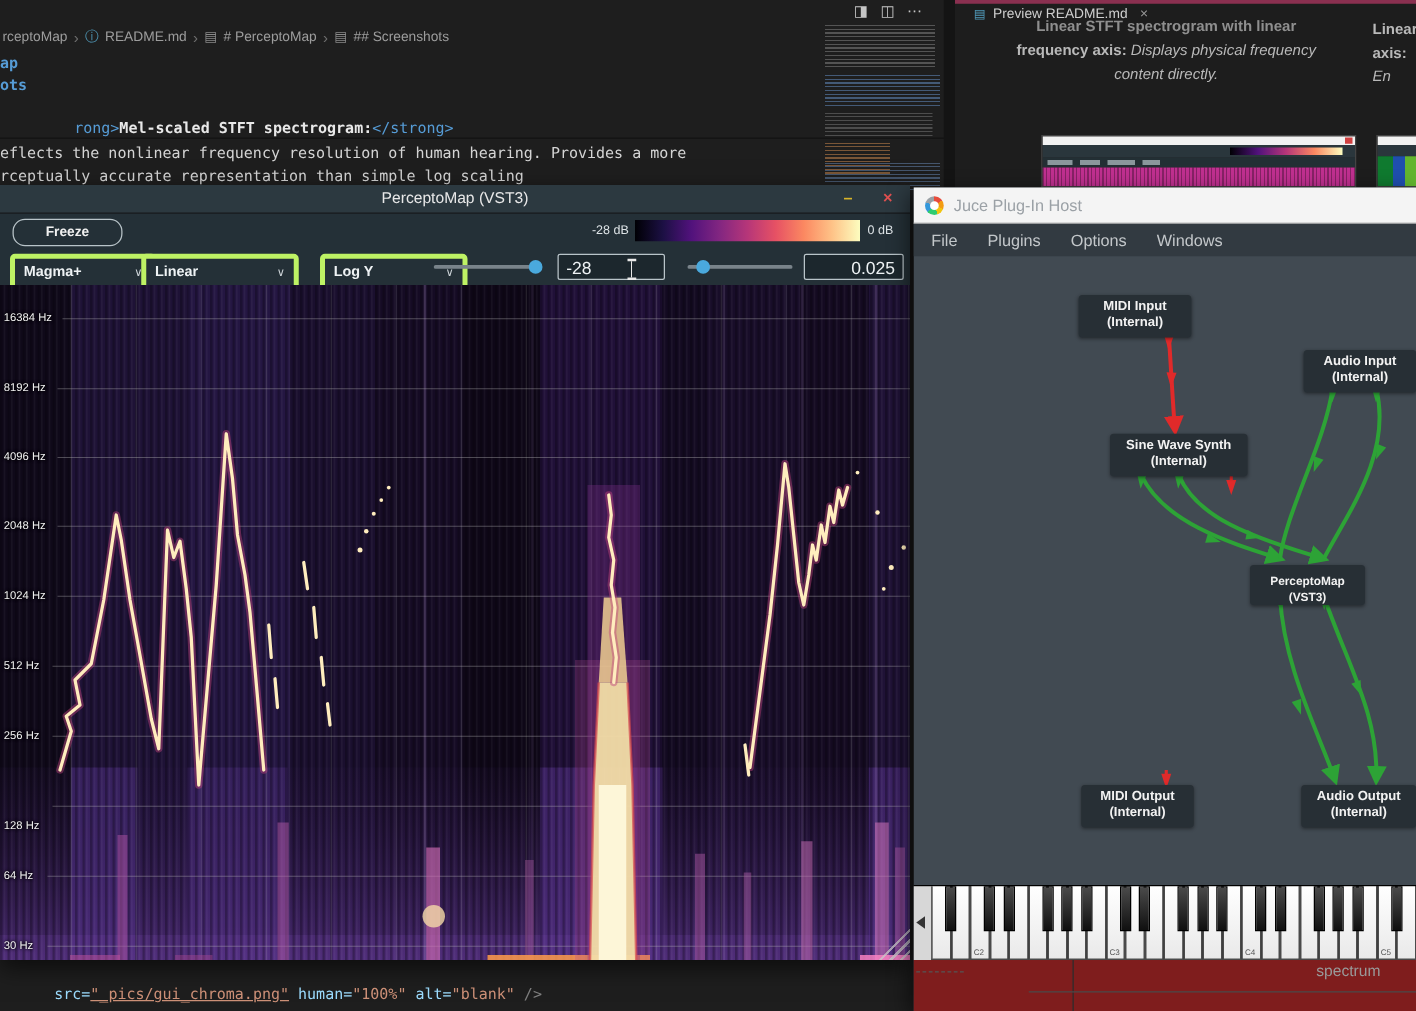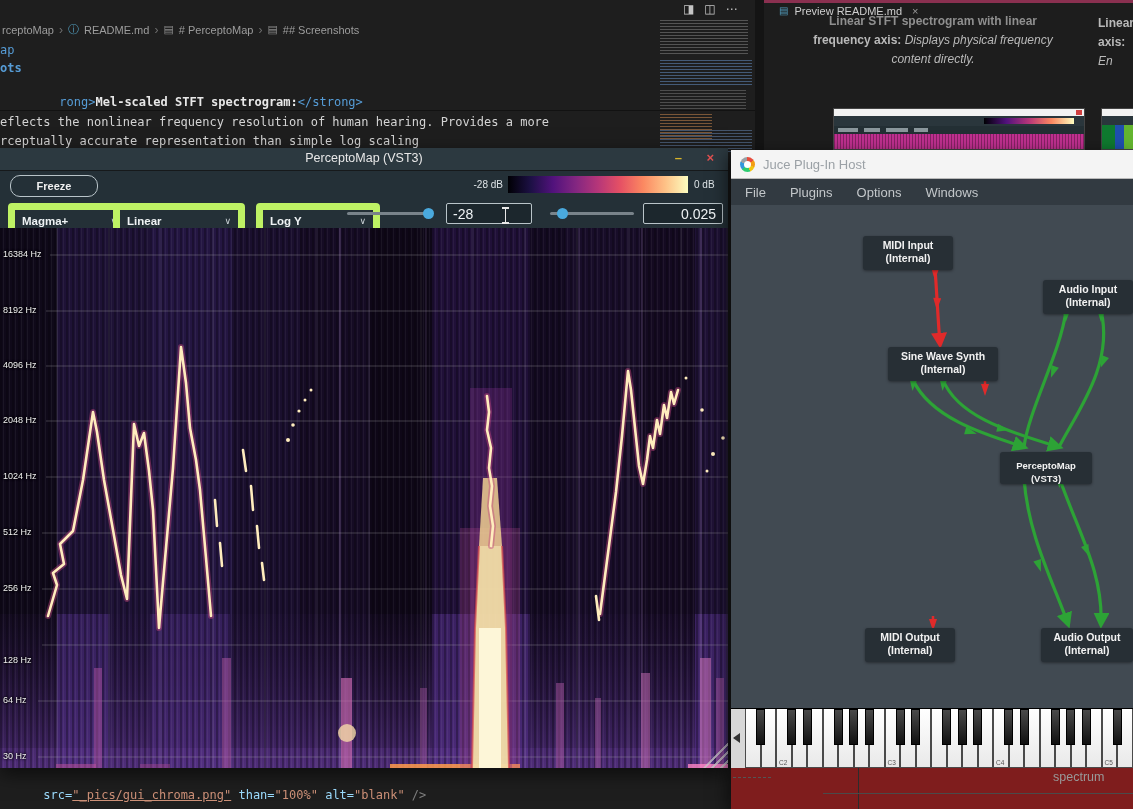--- a/index.html
+++ b/index.html
@@ -18,21 +18,21 @@
   .tok-link{color:#ce9178;text-decoration:underline;}
   .tok-plain{color:#d4d4d4;}
   .editor-icons{color:#c5c5c5;font-size:12px;display:flex;gap:10px;}
   .mm{position:absolute;filter:blur(.3px);opacity:.85;}
   
   #plugin{left:0;top:148px;width:728px;height:620px;background:#243037;box-shadow:0 6px 18px rgba(0,0,0,.6);}
   .ptitle{background:#2c3940;height:22px;border-bottom:1px solid #16191b;}
   .ptitle span.t{color:#e8e8e8;font-size:12.5px;}
   .pillbtn{border:1.5px solid #b9c4c9;border-radius:10px;color:#f0f0f0;font-size:11px;font-weight:bold;
            display:flex;align-items:center;justify-content:center;background:transparent;}
-  .ddl{border:7px solid #bef264;border-radius:4px;color:#eef2f4;font-size:11.5px;font-weight:bold;
+  .ddl{border:4px solid #bef264;border-radius:4px;color:#eef2f4;font-size:11.5px;font-weight:bold;
        display:flex;align-items:center;justify-content:space-between;padding:0 7px;background:#243037;}
   .ddl .chev{font-size:9px;color:#cfd6da;font-weight:normal;}
   .numin{border:1px solid #b9c4c9;border-radius:2px;background:#1c272d;color:#eef2f4;font-size:14px;
          font-family:"Liberation Sans",sans-serif;padding:0 6px;outline:none;}
   .slider-track{height:3px;background:#79838a;border-radius:2px;}
   .slider-thumb{width:11px;height:11px;border-radius:50%;background:#4aa9dd;}
   .dblabel{color:#dde3e6;font-size:10px;}
   .freq-label{position:absolute;left:3px;color:#f2f2f2;font-size:9px;text-shadow:0 0 3px #000,0 0 2px #000;}
   .ibeam{width:7px;height:13px;border-top:2px solid #e8e8e8;border-bottom:2px solid #e8e8e8;
          background:linear-gradient(90deg,transparent 3px,#e8e8e8 3px,#e8e8e8 4px,transparent 4px);}
@@ -74,39 +74,39 @@
       <span class="crumb-sep">›</span>
       <span class="bc-ico">ⓘ</span>
       <span>README.md</span>
       <span class="crumb-sep">›</span>
       <span class="bc-ico" style="color:#8a8a8a;">▤</span>
       <span># PerceptoMap</span>
       <span class="crumb-sep">›</span>
       <span class="bc-ico" style="color:#8a8a8a;">▤</span>
       <span>## Screenshots</span>
     </div>
-    <div class="abs code" style="left:0;top:42px;"><span class="tok-tag" style="font-weight:normal;">ap</span></div>
+    <div class="abs code" style="left:0;top:42px;"><span class="tok-tag" style="font-weight:bold;">ap</span></div>
     <div class="abs code" style="left:0;top:60px;"><span class="tok-tag" style="font-weight:bold;">ots</span></div>
     <div class="abs code" style="left:16px;top:78px;">
       <span class="tok-tag">rong&gt;</span><span class="tok-strong">Mel-scaled STFT spectrogram:</span><span class="tok-tag">&lt;/strong&gt;</span>
     </div>
     <div class="abs" style="left:0;top:110px;width:765px;height:1px;background:#121212;"></div>
     <div class="abs code" style="left:0;top:114px;"><span class="tok-plain">eflects the nonlinear frequency resolution of human hearing. Provides a more</span></div>
     <div class="abs code" style="left:0;top:133px;"><span class="tok-plain">rceptually accurate representation than simple log scaling</span></div>
 
     <div class="abs" style="left:658px;top:18px;width:97px;height:134px;">
       <div class="mm" style="left:2px;top:2px;width:88px;height:36px;background:repeating-linear-gradient(180deg,rgba(190,190,190,.4) 0 1px,transparent 1px 3px);"></div>
       <div class="mm" style="left:2px;top:42px;width:92px;height:26px;background:repeating-linear-gradient(180deg,rgba(110,160,220,.55) 0 1px,transparent 1px 3px);"></div>
       <div class="mm" style="left:2px;top:72px;width:86px;height:20px;background:repeating-linear-gradient(180deg,rgba(170,170,170,.4) 0 1px,transparent 1px 3px);"></div>
       <div class="mm" style="left:2px;top:96px;width:52px;height:26px;background:repeating-linear-gradient(180deg,rgba(210,140,80,.6) 0 1px,transparent 1px 3px);"></div>
       <div class="mm" style="left:2px;top:112px;width:92px;height:22px;background:repeating-linear-gradient(180deg,rgba(120,160,215,.5) 0 1px,transparent 1px 3px);"></div>
     </div>
 
     <div class="abs code" style="left:0;top:771px;">
-      <span class="tok-attr">src=</span><span class="tok-link">"_pics/gui_chroma.png"</span><span class="tok-attr"> than=</span><span class="tok-str">"100%"</span><span class="tok-attr"> alt=</span><span class="tok-str">"blank"</span><span class="tok-plain" style="color:#808080;"> /&gt;</span>
+      <span class="tok-attr">src=</span><span class="tok-link">"_pics/gui_chroma.png"</span><span class="tok-attr"> human=</span><span class="tok-str">"100%"</span><span class="tok-attr"> alt=</span><span class="tok-str">"blank"</span><span class="tok-plain" style="color:#808080;"> /&gt;</span>
     </div>
   </div>
 
   <div class="abs" style="left:755px;top:0;width:9px;height:150px;background:#141414;"></div>
   <div class="abs" style="left:764px;top:0;width:369px;height:150px;background:#1d1d1d;">
     <div class="abs" style="left:0;top:0;width:369px;height:3px;background:#8a3050;"></div>
     <div class="abs" style="left:0;top:3px;width:369px;height:15px;display:flex;align-items:center;">
       <span class="bc-ico" style="margin-left:15px;font-size:10px;">▤</span>
       <span style="margin-left:6px;font-size:11px;color:#cfcfcf;">Preview README.md</span>
       <span style="margin-left:10px;font-size:11px;color:#9a9a9a;">×</span>

